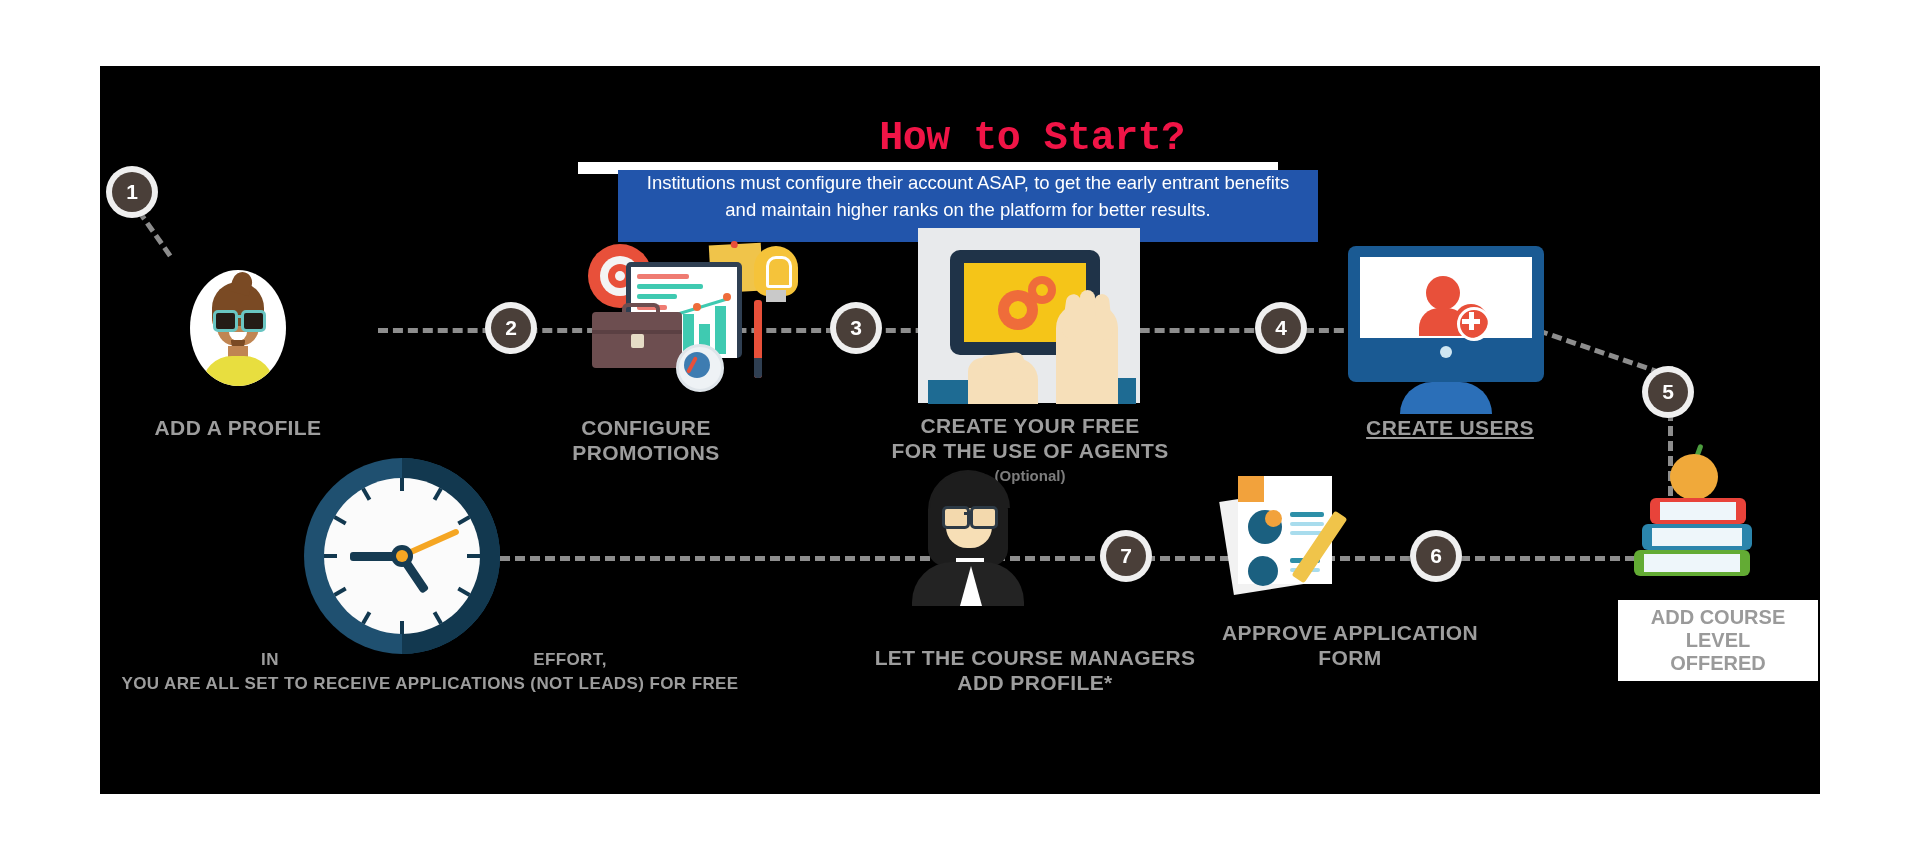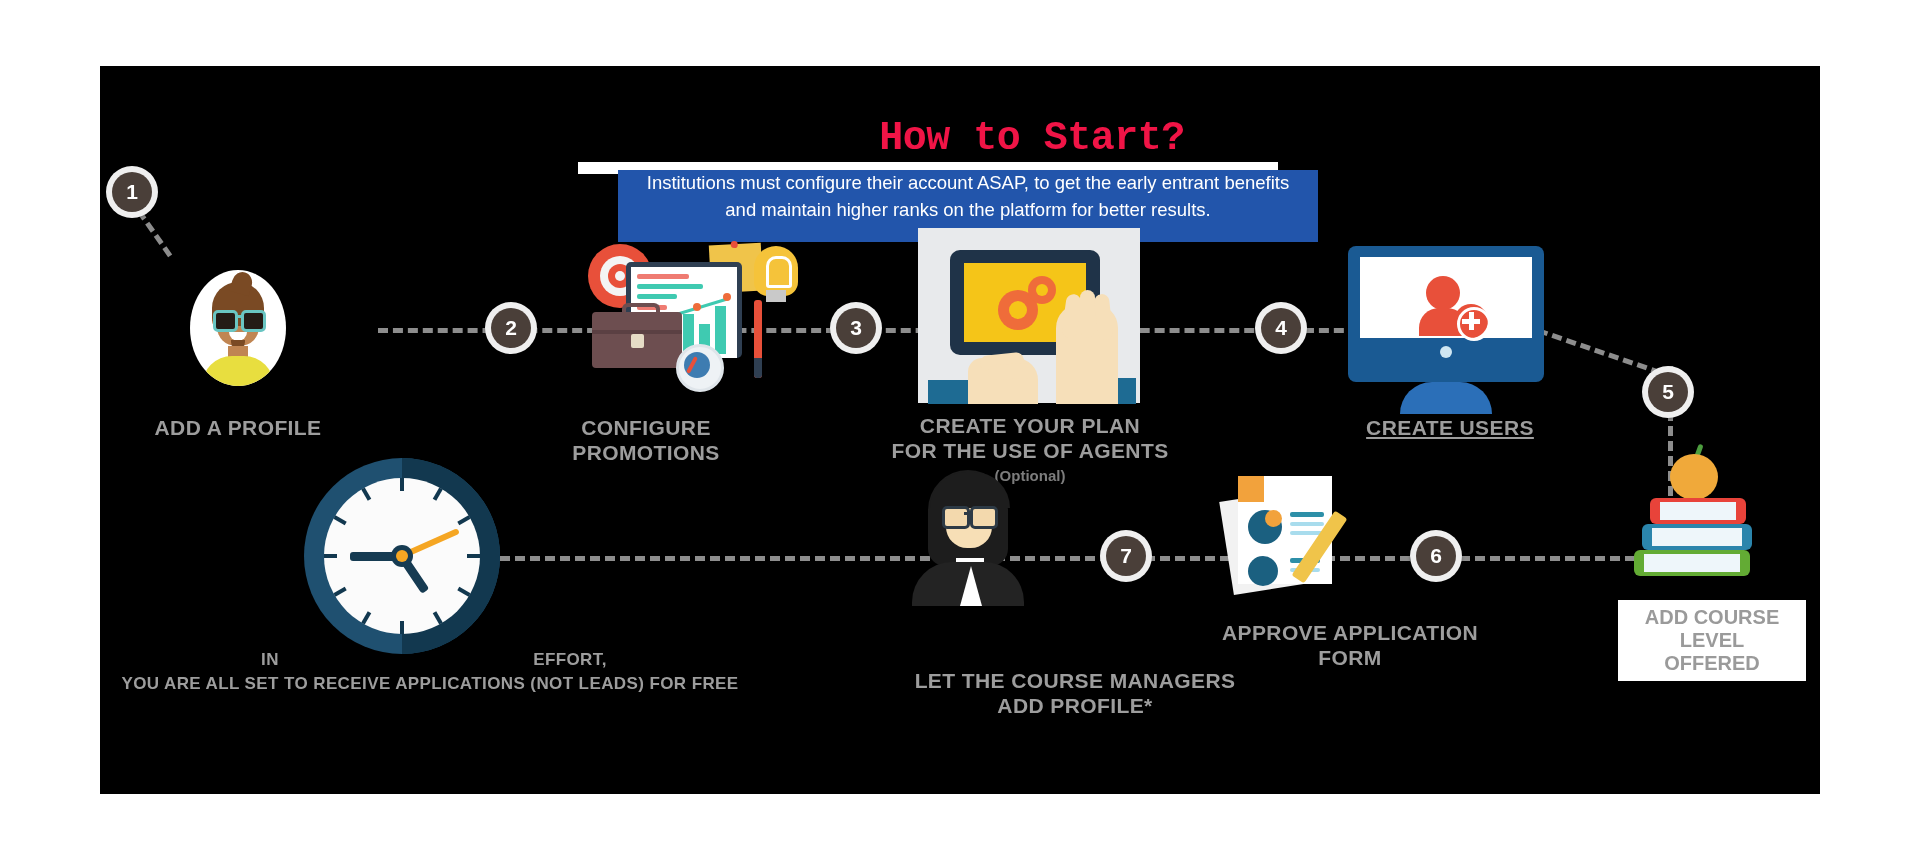--- a/index.html
+++ b/index.html
@@ -30,21 +30,21 @@
     display:flex;align-items:center;justify-content:center;color:#ffffff;
     font-size:21px;font-weight:bold;font-style:normal;
     font-family:"Liberation Sans Narrow","Liberation Sans",sans-serif;}
 
   
   .cap{position:absolute;text-align:center;color:#9d9d9d;
     font-family:"Liberation Sans Narrow","Liberation Sans",sans-serif;
     font-weight:bold;font-size:21px;line-height:1.18;letter-spacing:.4px;}
   .cap .opt{display:block;color:#7c7c7c;font-size:15px;letter-spacing:0;margin-top:3px;}
   .cap.small{font-size:17px;}
-  .capbox{position:absolute;background:#ffffff;padding:6px 14px;text-align:center;
+  .capbox{position:absolute;background:#ffffff;padding:6px 20px;text-align:center;
     color:#9a9a9a;font-size:20px;font-weight:bold;line-height:1.15;
     font-family:"Liberation Sans",sans-serif;}
 
   
   .avatar{position:absolute;width:96px;height:116px;border-radius:48px/58px;background:#fff;overflow:hidden;}
   .av-hair{position:absolute;left:22px;top:12px;width:52px;height:44px;background:#7a4a24;border-radius:26px 26px 8px 8px;}
   .av-hairtuft{position:absolute;left:42px;top:2px;width:20px;height:22px;background:#7a4a24;
     border-radius:50% 50% 0 0;transform:rotate(16deg);}
   .av-face{position:absolute;left:27px;top:24px;width:42px;height:52px;background:#c08552;border-radius:21px 21px 19px 19px;}
   .av-ear{position:absolute;top:44px;width:9px;height:13px;background:#c08552;border-radius:50%;}
@@ -242,21 +242,21 @@
       <div class="hand" style="left:50px;top:130px;width:70px;height:46px;border-radius:14px 22px 0 0;"></div>
       <div class="finger" style="left:62px;top:126px;width:44px;height:15px;transform:rotate(-6deg);"></div>
       <div class="finger" style="left:70px;top:136px;width:46px;height:15px;transform:rotate(-2deg);"></div>
       <div class="sleeve" style="left:176px;top:150px;width:42px;height:26px;"></div>
       <div class="hand" style="left:138px;top:76px;width:62px;height:100px;border-radius:24px 24px 0 0;"></div>
       <div class="finger" style="left:146px;top:66px;width:15px;height:44px;transform:rotate(8deg);"></div>
       <div class="finger" style="left:162px;top:62px;width:15px;height:48px;"></div>
       <div class="finger" style="left:178px;top:66px;width:15px;height:46px;transform:rotate(-6deg);"></div>
     </div>
     <div class="cap" style="left:790px;top:348px;width:280px;">
-      <span>CREATE YOUR PLAN</span><br>
+      <span>CREATE YOUR FREE</span><br>
       <span>FOR THE USE OF AGENTS</span>
       <span class="opt">(Optional)</span>
     </div>
 
     <div class="badge" style="left:1155px;top:236px;">
       <i>4</i>
     </div>
     <div style="position:absolute;left:1248px;top:180px;width:196px;height:150px;">
       <div class="mon" style="left:0;top:0;width:196px;height:136px;">
         <div class="mscr"></div>
@@ -321,21 +321,21 @@
       <div class="w-hair" style="left:24px;top:2px;width:80px;height:36px;border-radius:40px 40px 0 0;"></div>
       <div class="w-glass" style="left:36px;top:36px;width:56px;height:17px;">
         <div class="w-l" style="left:0;"></div>
         <div class="w-l" style="left:28px;"></div>
         <div style="position:absolute;left:22px;top:6px;width:8px;height:3px;background:#2d3a45;"></div>
       </div>
       <div class="w-shirt" style="left:50px;top:88px;width:28px;height:46px;"></div>
       <div class="w-suit" style="left:6px;top:92px;width:112px;height:44px;"></div>
       <div class="w-shirt" style="left:54px;top:96px;width:22px;height:40px;clip-path:polygon(50% 0,100% 100%,0 100%);"></div>
     </div>
-    <div class="cap" style="left:770px;top:603px;width:330px;margin-left:40px;">
+    <div class="cap" style="left:770px;top:580px;width:330px;">
       <span>LET THE COURSE MANAGERS</span><br>
       <span>ADD PROFILE*</span>
     </div>
 
     <div class="clock" style="left:204px;top:392px;">
       <div class="dk"></div>
       <div class="face">
         <div class="tick" style="transform:rotate(0deg);"></div>
         <div class="tick" style="transform:rotate(30deg);"></div>
         <div class="tick" style="transform:rotate(60deg);"></div>

